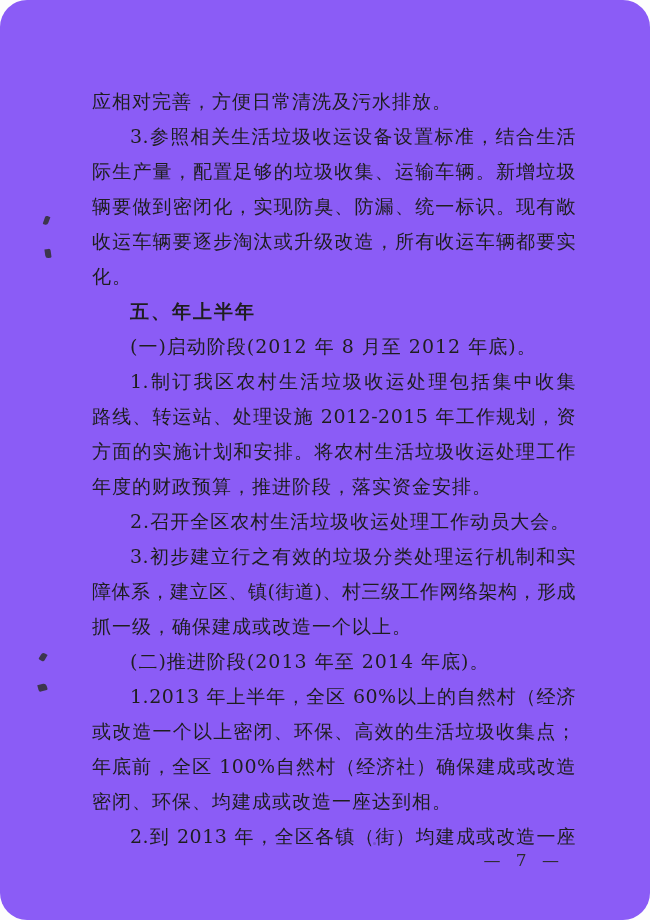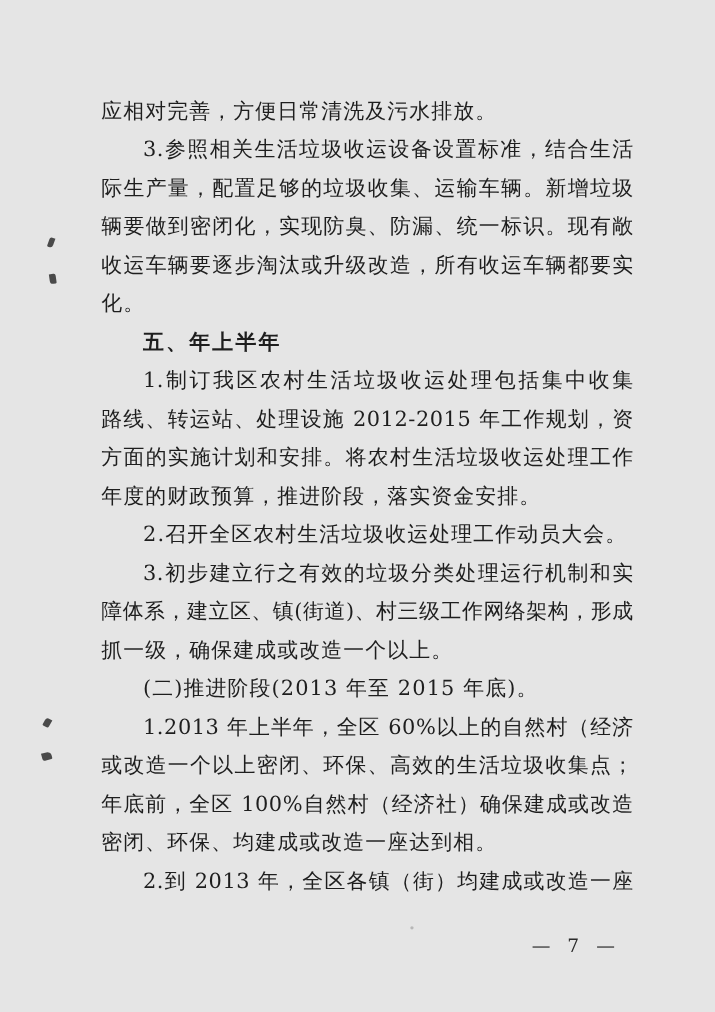--- a/index.html
+++ b/index.html
@@ -10,21 +10,22 @@
     height: 920px;
     overflow: hidden;
     background: #fdfdfc;
     font-family: "DejaVu Serif", serif;
     color: #1e1e1e;
   }
   .page {
     position: relative;
     width: 650px;
     height: 920px;
-    background: #e5e5e5;
+    background: #8b5cf6;
+    border-radius: 27px;
   }
   .text-block {
     position: absolute;
     left: 92px;
     top: 84px;
     width: 484px;
   }
   .line {
     height: 35px;
     line-height: 35px;
@@ -75,29 +76,30 @@
 <div class="page">
 
   <div class="text-block">
     <div class="line last">应相对完善，方便日常清洗及污水排放。</div>
     <div class="line indent">3.参照相关生活垃圾收运设备设置标准，结合生活垃圾实</div>
     <div class="line">际生产量，配置足够的垃圾收集、运输车辆。新增垃圾运输车</div>
     <div class="line">辆要做到密闭化，实现防臭、防漏、统一标识。现有敞开式的</div>
     <div class="line">收运车辆要逐步淘汰或升级改造，所有收运车辆都要实现密闭</div>
     <div class="line last">化。</div>
     <div class="line indent heading last">五、年上半年</div>
+    <div class="line indent last">(一)启动阶段(2012 年 8 月至 2012 年底)。</div>
     <div class="line indent">1.制订我区农村生活垃圾收运处理包括集中收集点、运输</div>
     <div class="line">路线、转运站、处理设施 2012-2015 年工作规划，资金投入等</div>
     <div class="line">方面的实施计划和安排。将农村生活垃圾收运处理工作纳入下</div>
     <div class="line last">年度的财政预算，推进阶段，落实资金安排。</div>
     <div class="line indent last">2.召开全区农村生活垃圾收运处理工作动员大会。</div>
     <div class="line indent">3.初步建立行之有效的垃圾分类处理运行机制和实施保</div>
     <div class="line">障体系，建立区、镇(街道)、村三级工作网络架构，形成一级</div>
     <div class="line last">抓一级，确保建成或改造一个以上。</div>
-    <div class="line indent last">(二)推进阶段(2013 年至 2015 年底)。</div>
+    <div class="line indent last">(二)推进阶段(2013 年至 2014 年底)。</div>
     <div class="line indent">1.2013 年上半年，全区 60%以上的自然村（经济社）建成</div>
     <div class="line">或改造一个以上密闭、环保、高效的生活垃圾收集点；到 2013</div>
     <div class="line">年底前，全区 100%自然村（经济社）确保建成或改造一个以上</div>
     <div class="line last">密闭、环保、均建成或改造一座达到相。</div>
     <div class="line indent">2.到 2013 年，全区各镇（街）均建成或改造一座达到相</div>
   </div>
 
   <div class="page-number">— 7 —</div>
 
   <div class="speck speck-1"></div>

